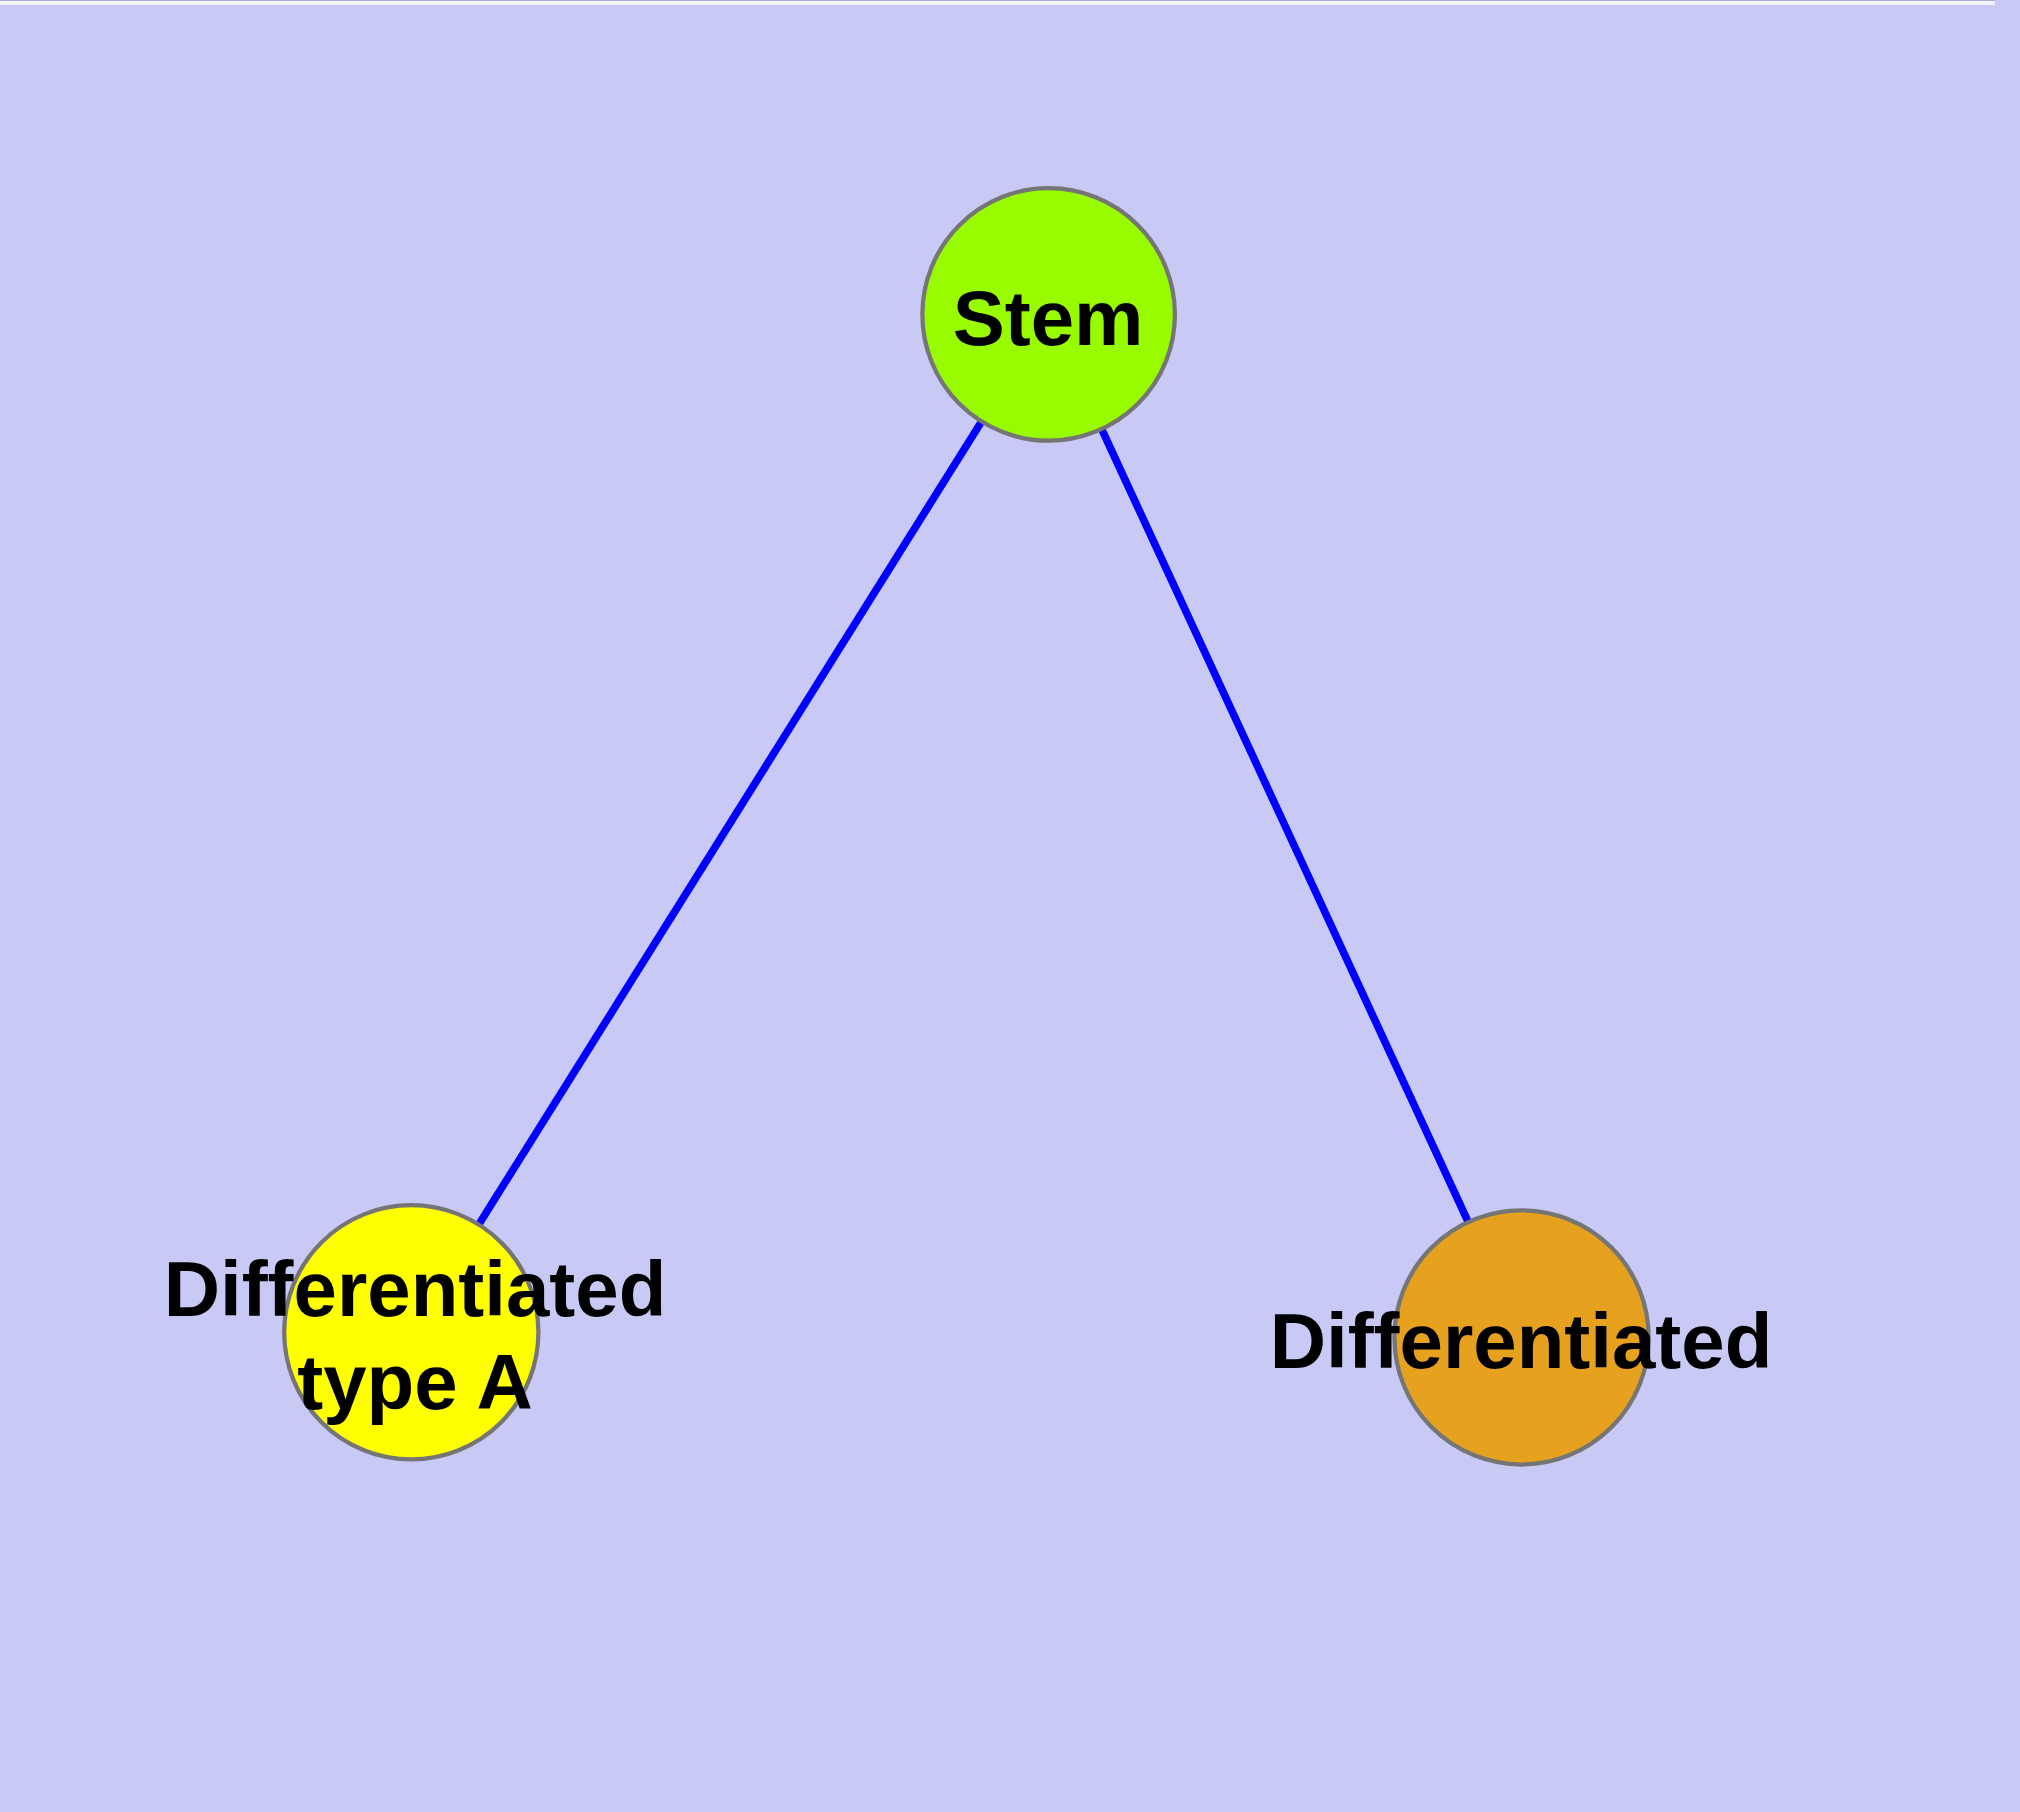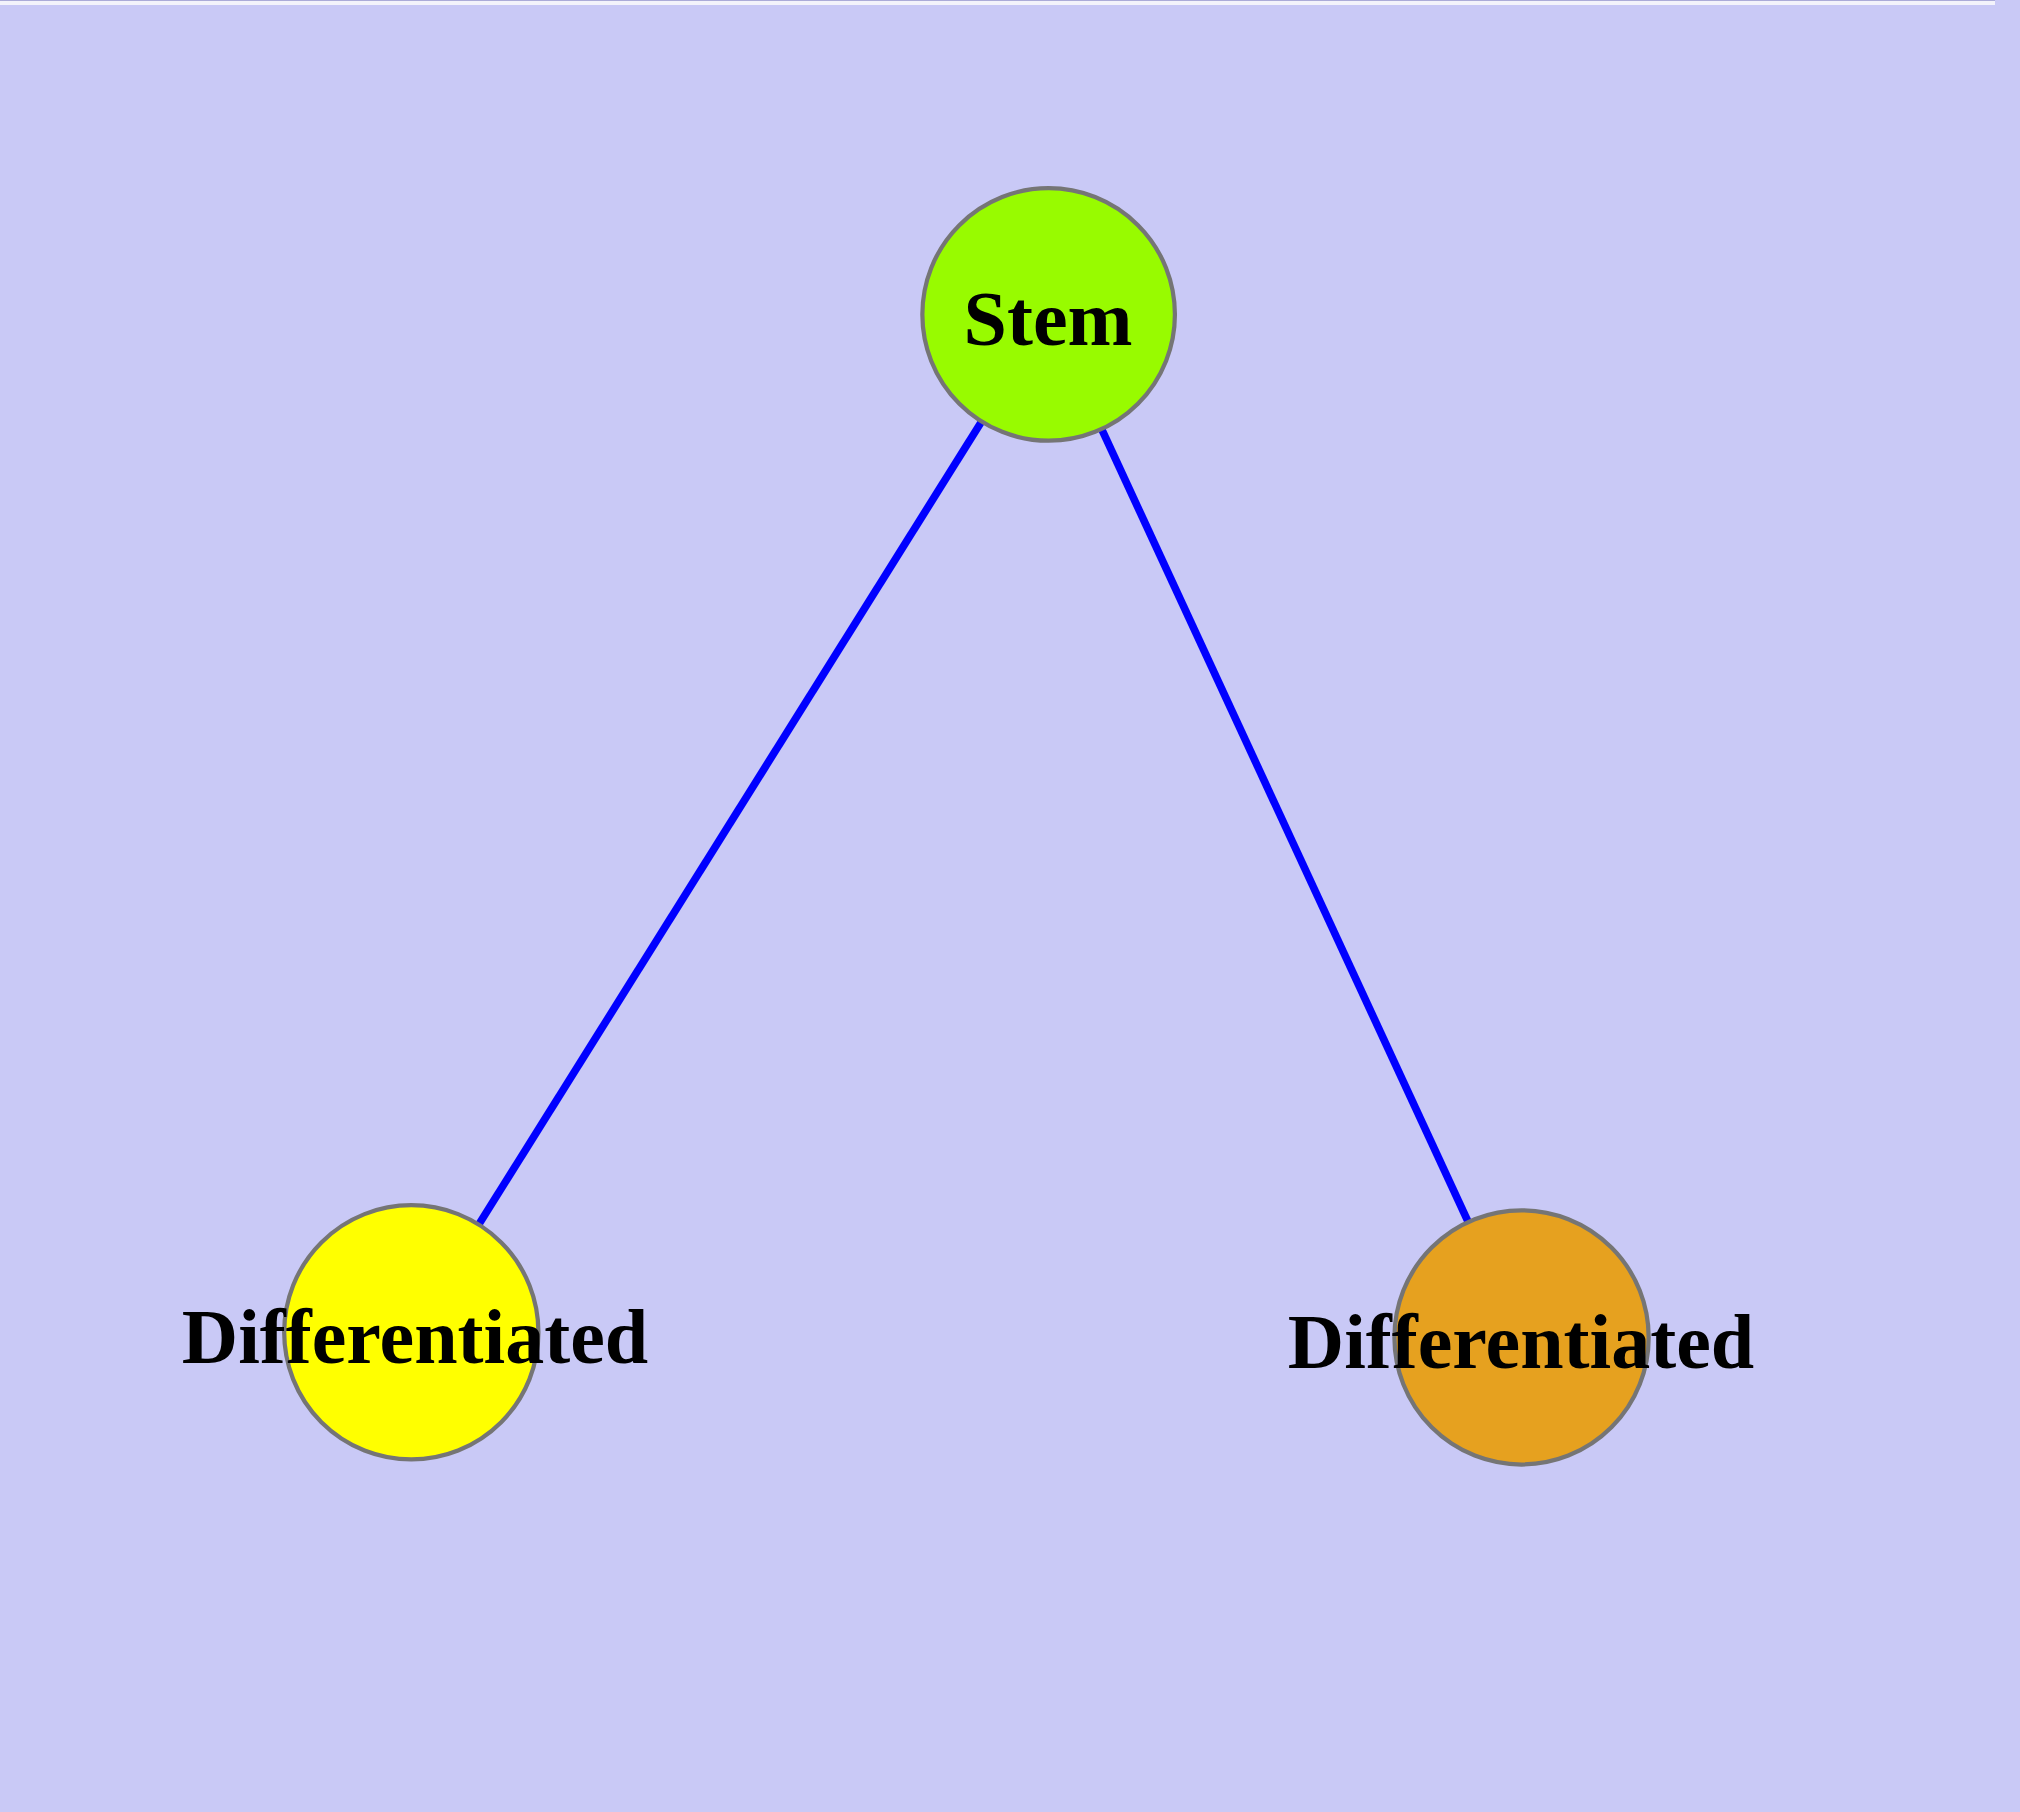--- a/index.html
+++ b/index.html
@@ -6,21 +6,21 @@
     margin: 0;
     padding: 0;
     background: #C9C9F6;
   }
   .canvas {
     position: relative;
     width: 1995px;
     height: 1812px;
     background: #C9C9F6;
     overflow: hidden;
-    font-family: Liberation Serif, serif;
+    font-family: Liberation Sans, sans-serif;
   }
   .top-strip {
     position: absolute;
     left: 0; top: 0;
     width: 100%;
     height: 4.2px;
     background: #F3F3FB;
     border-top: 0.8px solid #ABABD8;
     z-index: 4;
   }
@@ -66,20 +66,21 @@
     <circle class="node-circle" cx="485" cy="1572" r="150" fill="#FFFF00"></circle>
     <circle class="node-circle" cx="1795" cy="1578" r="150" fill="#E6A11F"></circle>
   </svg>
 
   <div class="node-label" style="left: 1048px; top: 318px;">
     <span class="label-line">Stem</span>
   </div>
 
   <div class="node-label" style="left: 415px; top: 1336px;">
     <span class="label-line">Differentiated</span>
+    <span class="label-line">type A</span>
   </div>
 
   <div class="node-label" style="left: 1521px; top: 1341px;">
     <span class="label-line">Differentiated</span>
   </div>
 
 </div>
 
 
 </body></html>

